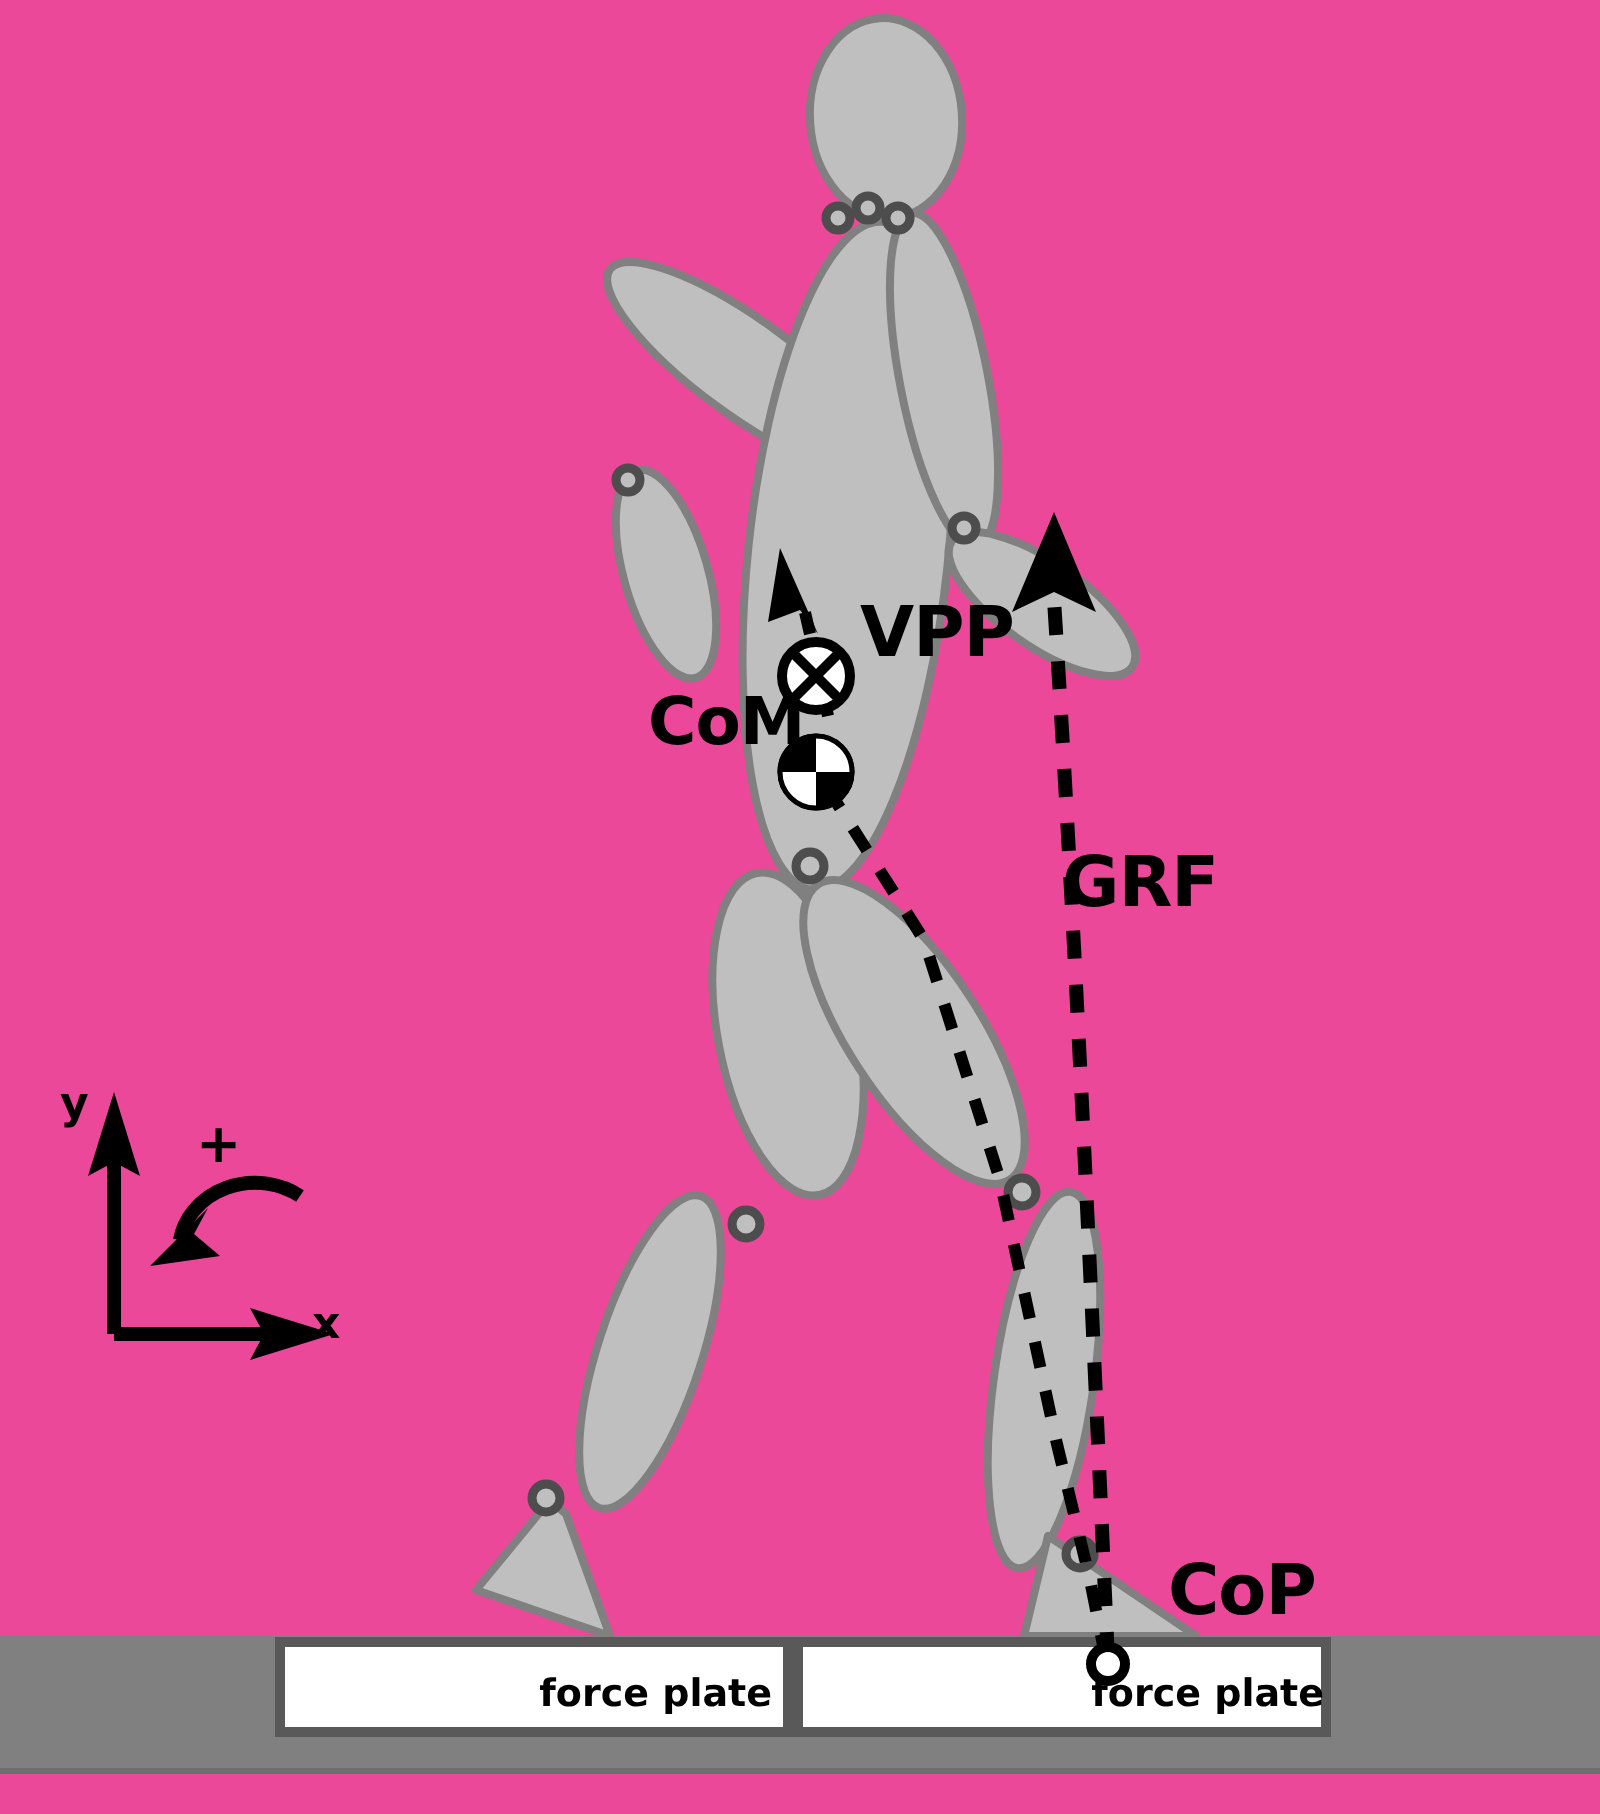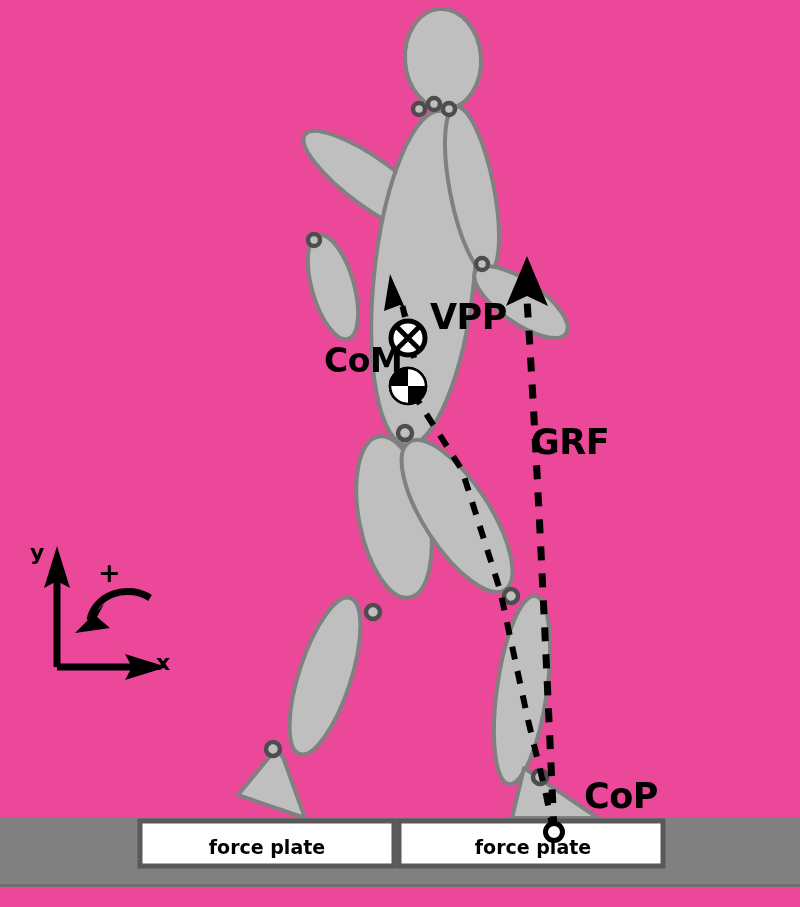--- a/index.html
+++ b/index.html
@@ -40,21 +40,21 @@
   .lbl-cop  { left: 584px; top: 779px; font-size: 35px; }
   .lbl-axis-y { left: 30px; top: 542px; font-size: 22px; font-weight: bold; }
   .lbl-axis-x { left: 156px; top: 652px; font-size: 22px; font-weight: bold; }
   .lbl-plus  { left: 98px; top: 559px; font-size: 27px; font-weight: bold; }
   .plate-text {
     position: absolute;
     font-family: "DejaVu Sans", "Liberation Sans", sans-serif;
     font-weight: bold;
     font-size: 19px;
     color: #000000;
-    text-align: center;
+    text-align: right;
     white-space: nowrap;
   }
   .plate-text-1 { left: 148px; top: 836px; width: 238px; }
   .plate-text-2 { left: 404px; top: 836px; width: 258px; }
 </style>
 </head>
 <body>
 
 <div id="stage">
 

